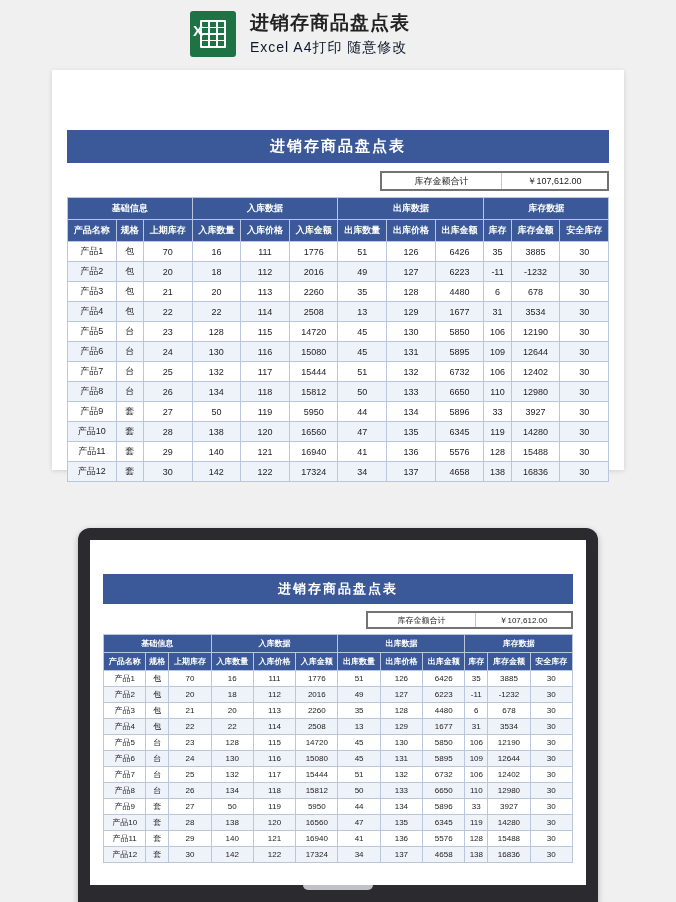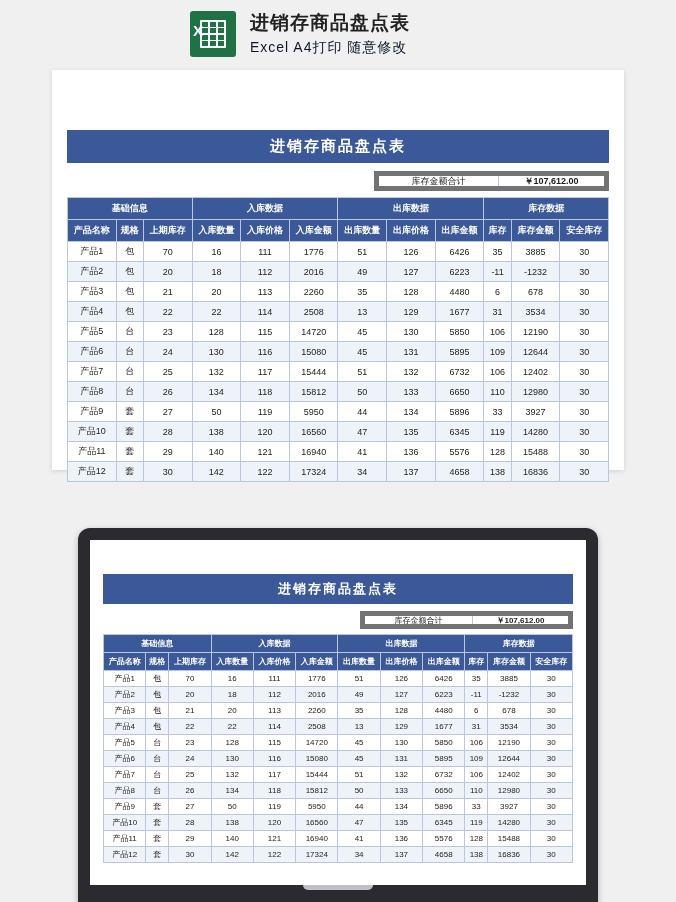--- a/index.html
+++ b/index.html
@@ -49,24 +49,24 @@
   
   .sheet-wrap { width: 100%; }
   .doc-title {
     background: #3b5998; color: #ffffff; text-align: center;
     font-weight: bold; letter-spacing: 2px;
   }
   .totals-row {
     display: flex; justify-content: flex-end; align-items: center;
   }
   .totals-box {
-    border: 5px solid #737373; background: #fff; display: flex; align-items: stretch;
+    border: 2px solid #737373; background: #fff; display: flex; align-items: stretch;
   }
   .totals-label { color: #222; display: flex; align-items: center; justify-content: center; }
-  .totals-value { color: #222; display: flex; align-items: center; justify-content: center; font-weight: bold; }
+  .totals-value { color: #222; display: flex; align-items: center; justify-content: center; font-weight: normal; }
 
   table.grid { border-collapse: collapse; width: 100%; }
   table.grid th, table.grid td {
     border: 1px solid #b9c6dd; text-align: center; white-space: nowrap;
   }
   table.grid thead tr.group th, table.grid thead tr.cols th {
     background: #3b5998; color: #ffffff; font-weight: bold;
   }
   table.grid tbody td { background: #ffffff; color: #222; }
   table.grid tbody tr:nth-child(even) td { background: #eef2f9; }

